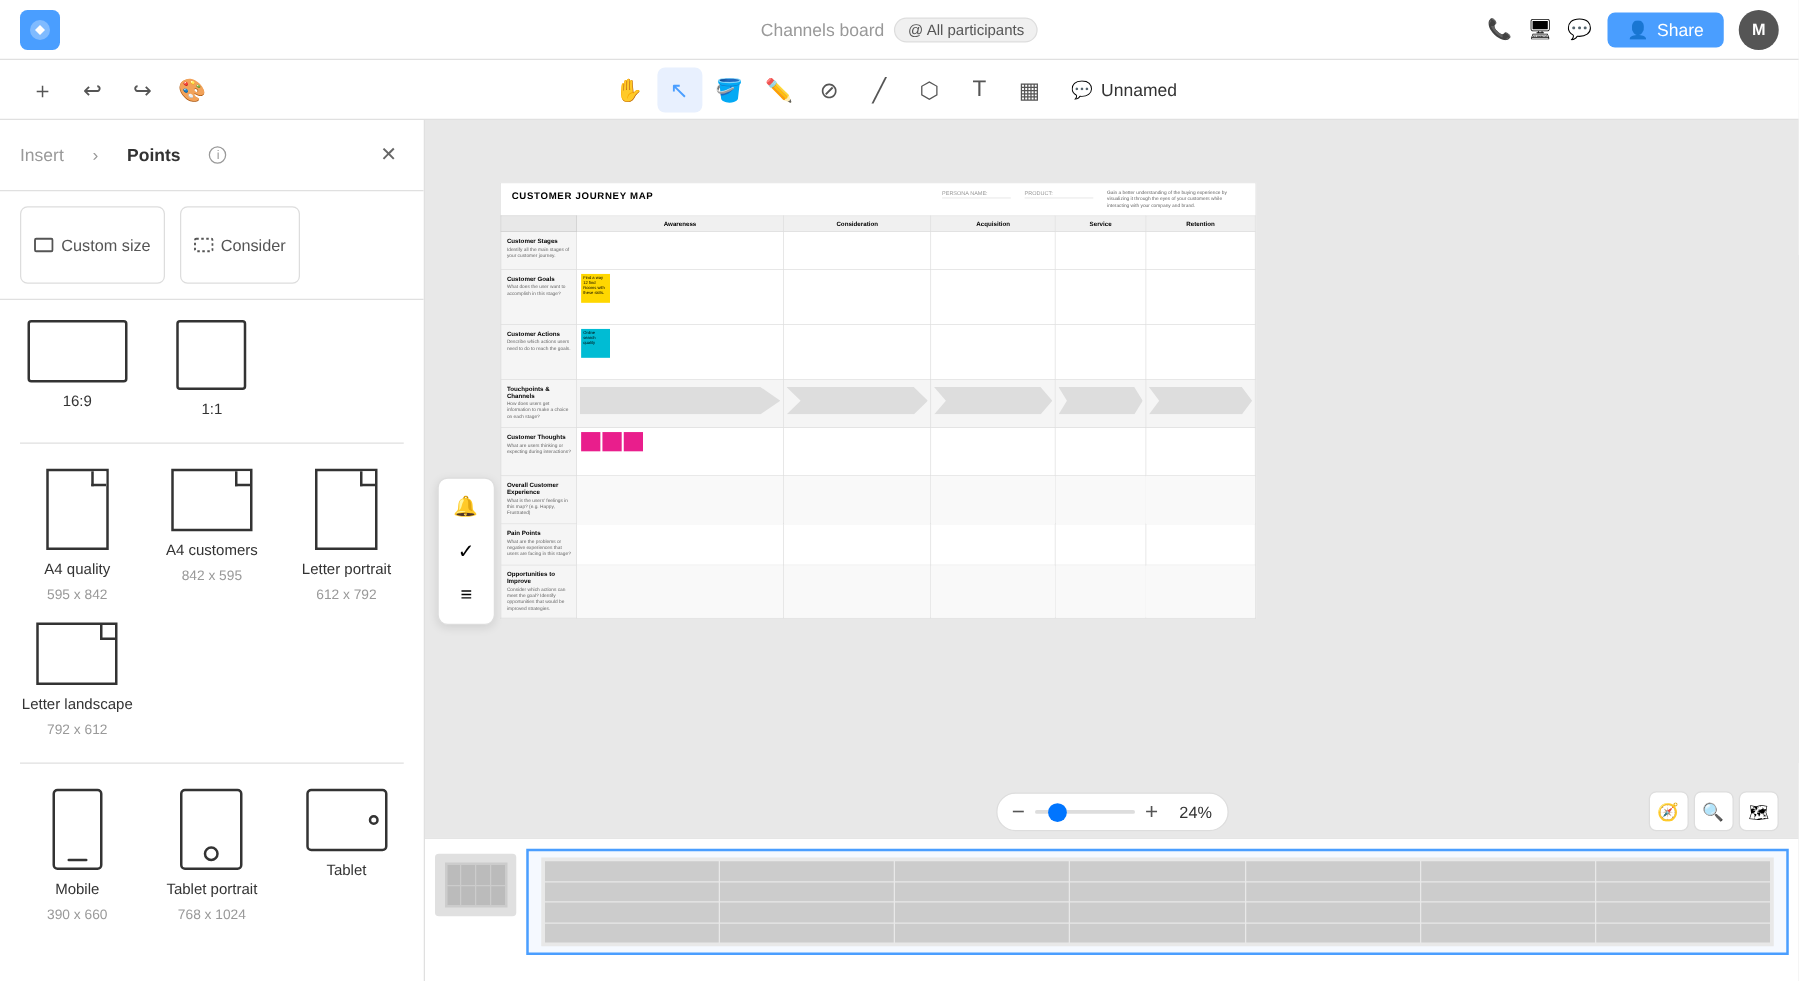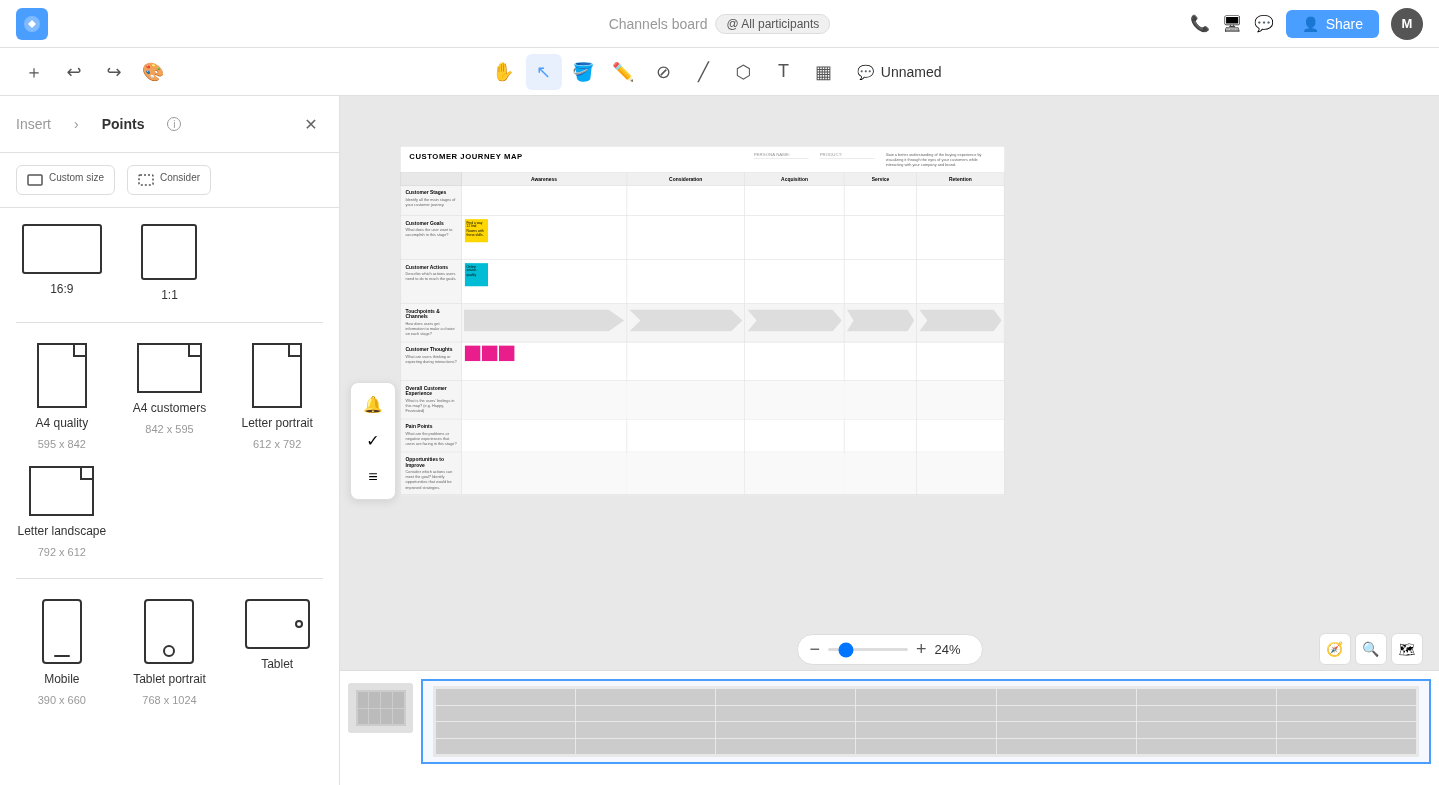--- a/index.html
+++ b/index.html
@@ -39,21 +39,21 @@
     
     .left-panel {
       width: 340px; background: #fff; border-right: 1px solid #e0e0e0;
       overflow-y: auto; flex-shrink: 0;
     }
     .panel-header { display: flex; align-items: center; padding: 16px; border-bottom: 1px solid #e0e0e0; gap: 6px; }
     .panel-header .breadcrumb { display: flex; align-items: center; gap: 23px; font-size: 14px; color: #999; }
     .panel-header .breadcrumb .section { font-weight: 600; color: #333; }
     .panel-header .close-btn { margin-left: auto; width: 24px; height: 24px; border: none; background: transparent; cursor: pointer; font-size: 16px; color: #666; }
     .panel-options { display: flex; gap: 12px; padding: 12px 16px; border-bottom: 1px solid #e0e0e0; }
-    .option-btn { display: flex; align-items: flex-start; gap: 6px; padding: 6px 10px; border: 1.5px solid #ddd; border-radius: 6px; cursor: pointer; font-size: 10px; color: #555; background: #fff; }
+    .option-btn { display: flex; align-items: flex-end; gap: 6px; padding: 22px 10px; border: 1.5px solid #ddd; border-radius: 6px; cursor: pointer; font-size: 13px; color: #555; background: #fff; }
     .option-btn svg { width: 16px; height: 16px; }
     .shapes-grid { display: grid; grid-template-columns: repeat(3, 1fr); gap: 16px; padding: 16px; }
     .shape-item { display: flex; flex-direction: column; align-items: center; gap: 8px; cursor: pointer; }
     .shape-preview { width: 80px; height: 60px; border: 2px solid #333; border-radius: 4px; display: flex; align-items: center; justify-content: center; }
     .shape-label { font-size: 12px; color: #333; text-align: center; }
     .shape-sub { font-size: 11px; color: #999; text-align: center; }
     .separator { height: 1px; background: #e0e0e0; margin: 4px 16px; }
 
     
     .canvas-area { flex: 1; background: #e8e8e8; position: relative; overflow: hidden; }
@@ -449,21 +449,21 @@
             <div style="background:#ccc;"></div>
             <div style="background:#ccc;"></div>
         </div>
       </div>
     </div>
 
     <div style="position:absolute;bottom:120px;left:50%;transform:translateX(-50%);display:flex;align-items:center;gap:8px;background:#fff;border:1px solid #ddd;border-radius:20px;padding:4px 12px;">
       <button style="border:none;background:transparent;cursor:pointer;font-size:18px;color:#555;">−</button>
       <input type="range" min="10" max="100" value="24" style="width: 80px; appearance: none; height: 3px; background: rgb(221, 221, 221); border-radius: 2px; outline: none;">
       <button style="border:none;background:transparent;cursor:pointer;font-size:18px;color:#555;">+</button>
-      <span style="font-size:13px;color:#333;min-width:35px;text-align:left;">24%</span>
+      <span style="font-size:13px;color:#333;min-width:35px;text-align:right;">24%</span>
     </div>
 
     <div style="position:absolute;bottom:120px;right:16px;display:flex;gap:4px;">
       <button style="width:32px;height:32px;border:1px solid #ddd;background:#fff;border-radius:6px;cursor:pointer;font-size:14px;">🧭</button>
       <button style="width:32px;height:32px;border:1px solid #ddd;background:#fff;border-radius:6px;cursor:pointer;font-size:14px;">🔍</button>
       <button style="width:32px;height:32px;border:1px solid #ddd;background:#fff;border-radius:6px;cursor:pointer;font-size:13px;">🗺</button>
     </div>
 
   </div>
 </div>

